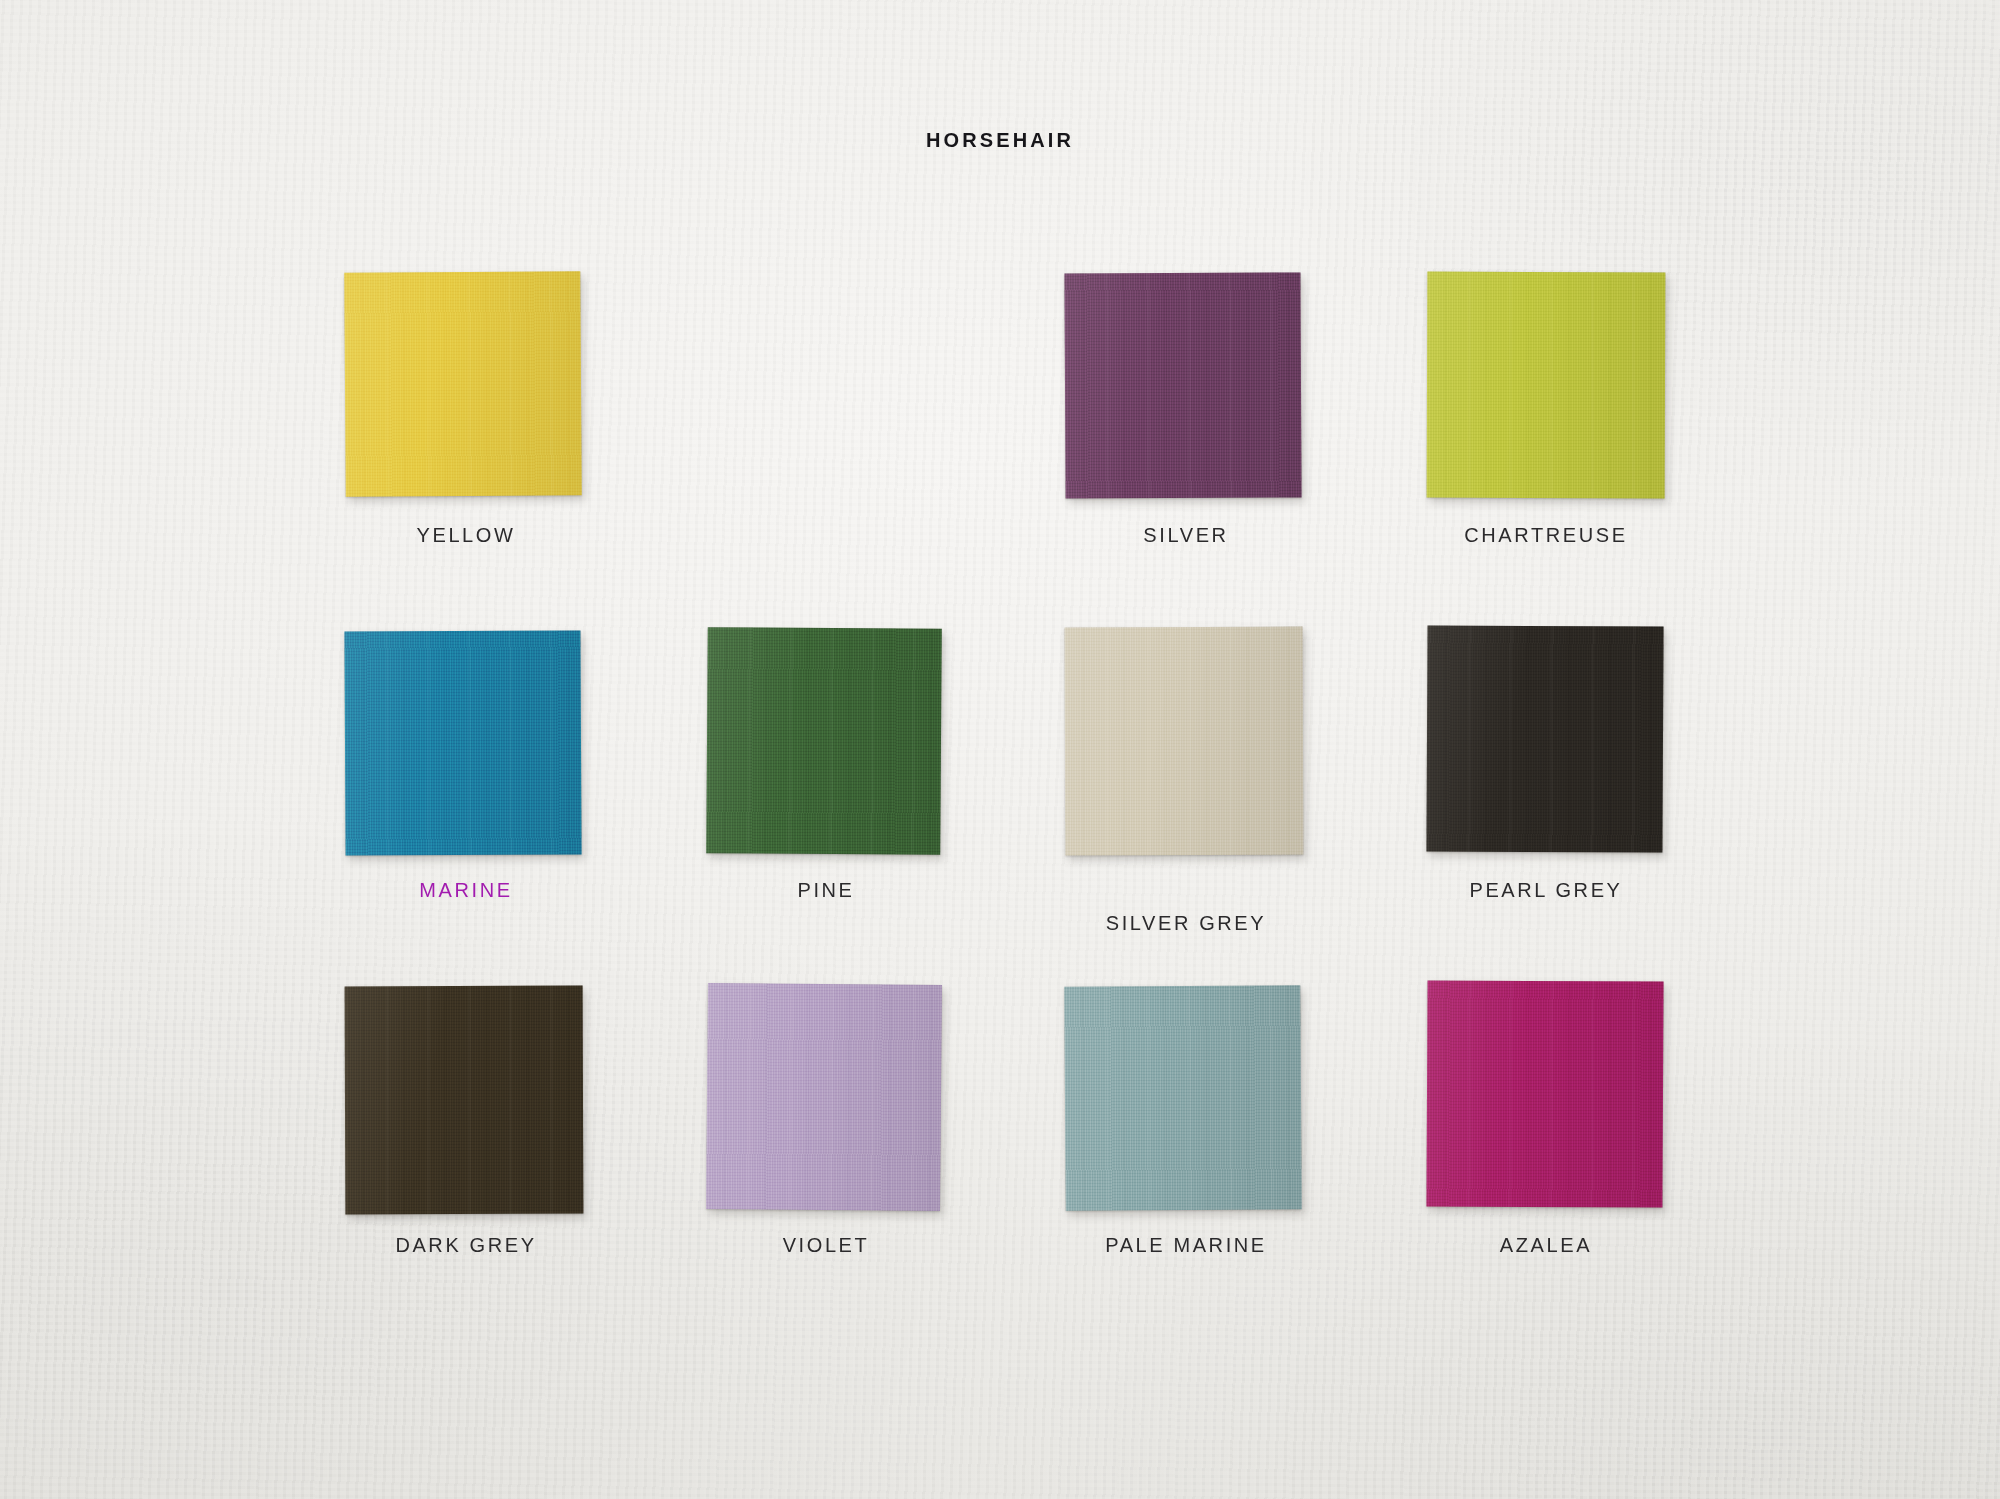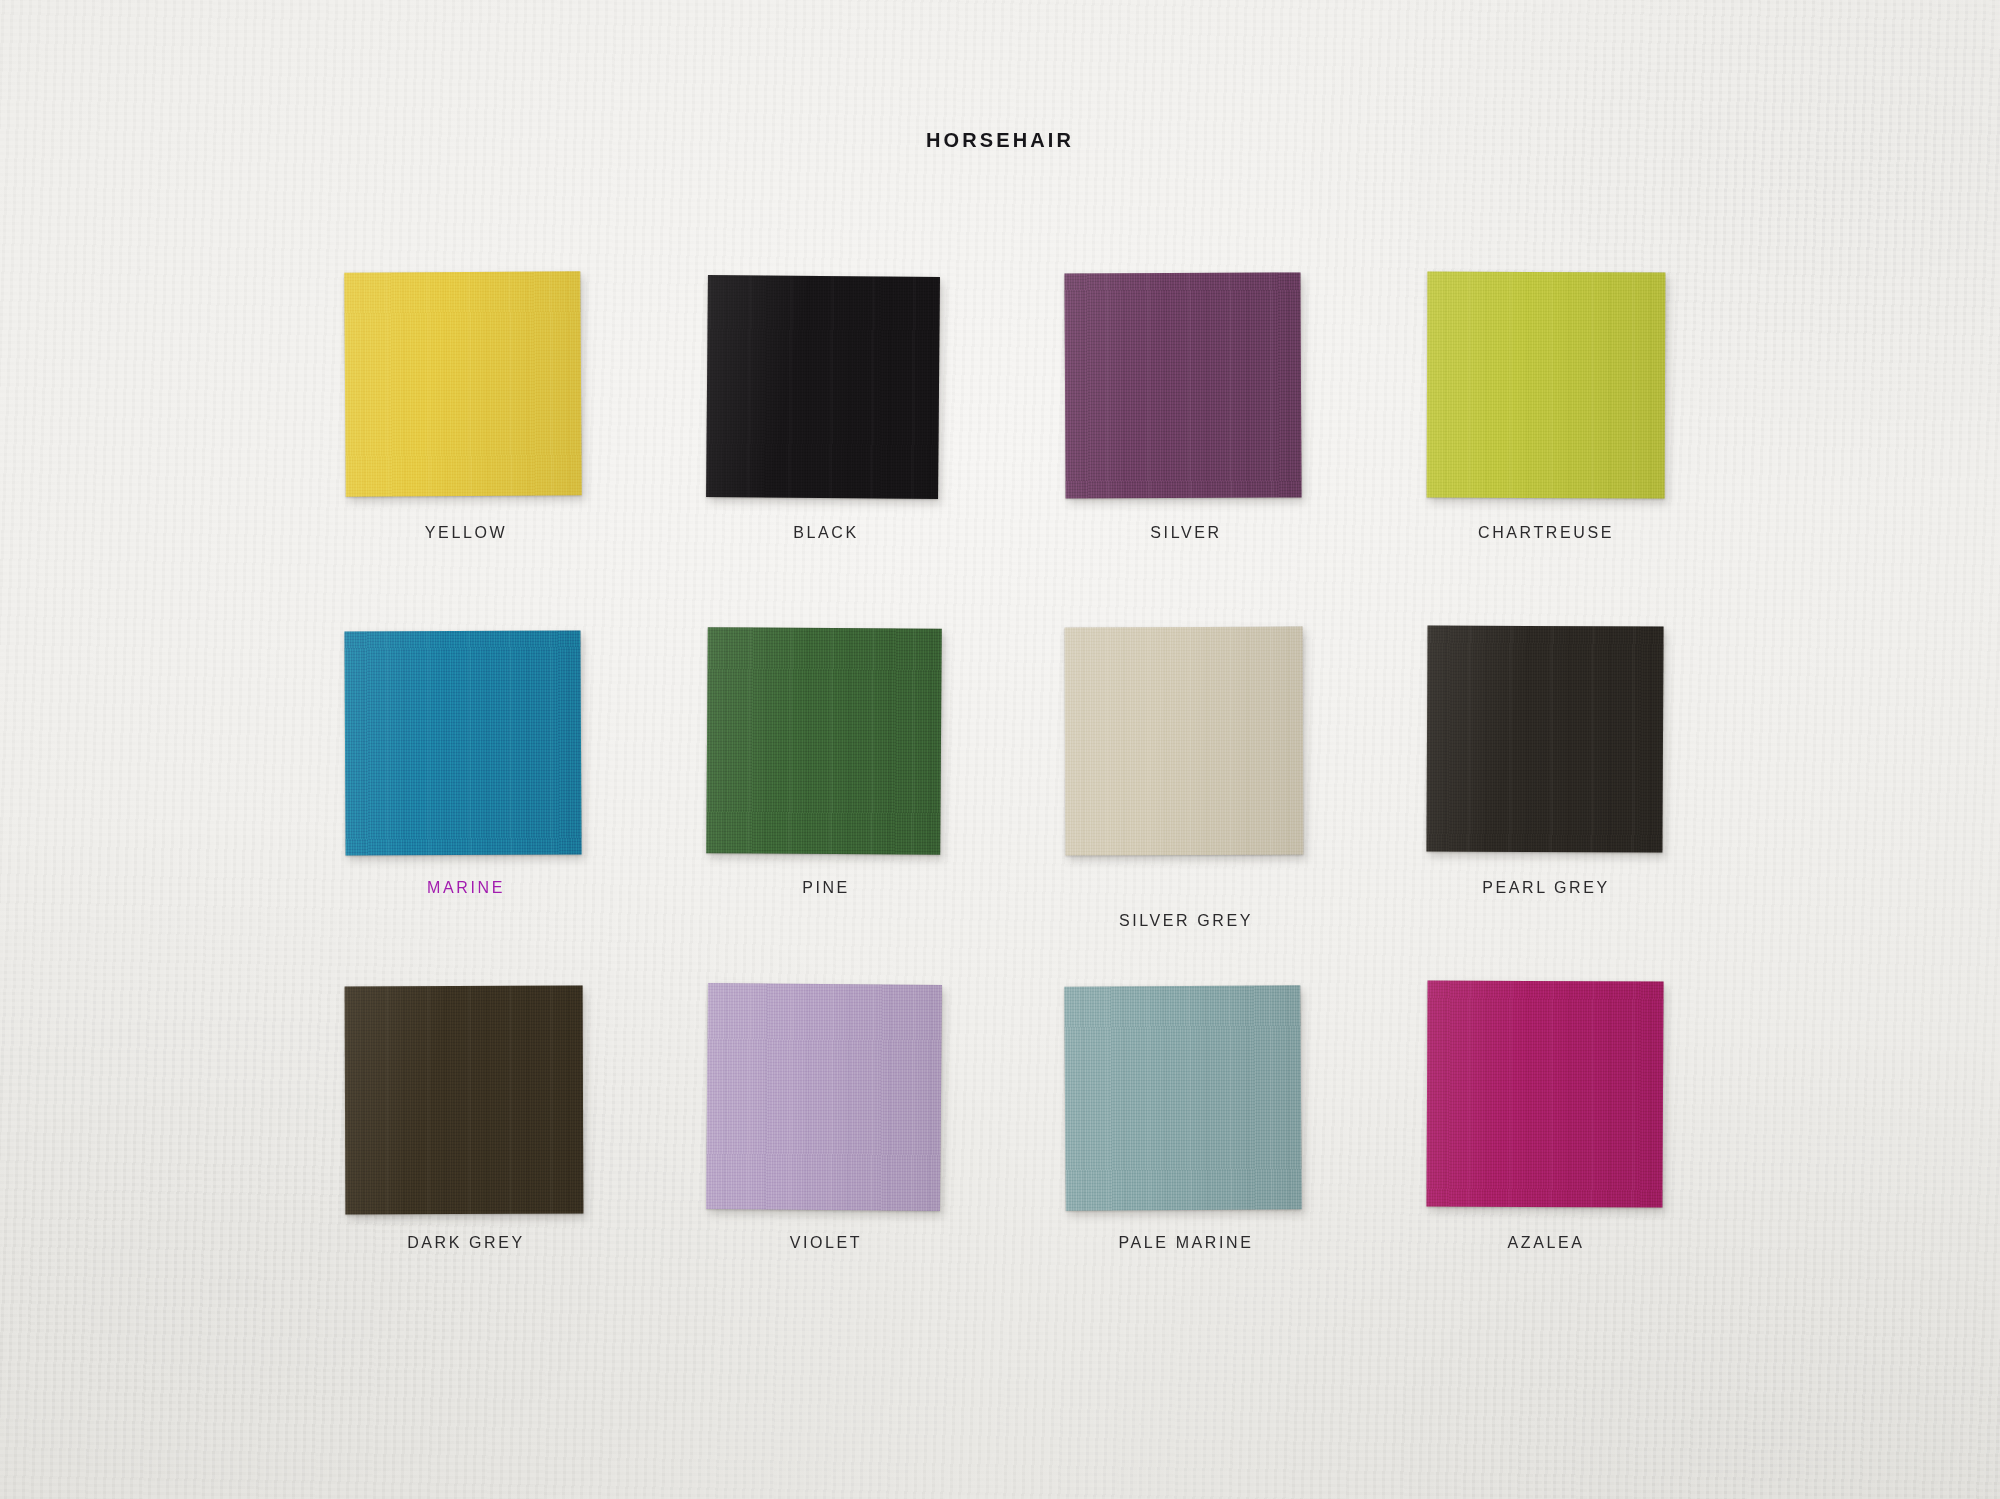--- a/index.html
+++ b/index.html
@@ -100,21 +100,21 @@
   }
   .swatch .shade{
     position:absolute;inset:0;
     background:linear-gradient(100deg, rgba(255,255,255,.08) 0%, rgba(255,255,255,0) 38%, rgba(0,0,0,.07) 100%);
   }
 
   .label{
     position:absolute;
     top:248px;left:0;width:252px;
     text-align:center;
-    font-size:16px;
+    font-size:20px;
     font-weight:300;
     letter-spacing:2.6px;
     color:#2b2a2c;
     white-space:nowrap;
   }
 </style>
 </head>
 <body style="background: rgb(241, 240, 238);">
 
 <div id="wall">
@@ -129,30 +129,20 @@
     <div class="cell cell-0">
       <div class="swatch-wrap">
         <div class="swatch" style="background: rgb(230, 203, 68); width: 236px; height: 224px; left: 5px; top: -4px; transform: rotate(-0.4deg);">
           <div class="weave"></div>
           <div class="slub"></div>
           <div class="shade"></div>
         </div>
       </div>
       <div class="label" style="color: rgb(43, 42, 44);">YELLOW</div>
     </div>
-    <div class="cell cell-1">
-      <div class="swatch-wrap">
-        <div class="swatch" style="background: rgb(23, 21, 23); width: 232px; height: 222px; left: 7px; top: 0px; transform: rotate(0.5deg);">
-          <div class="weave"></div>
-          <div class="slub"></div>
-          <div class="shade"></div>
-        </div>
-      </div>
-      <div class="label" style="color: rgb(43, 42, 44);">BLACK</div>
-    </div>
     <div class="cell cell-2">
       <div class="swatch-wrap">
         <div class="swatch" style="background: rgb(109, 63, 99); width: 236px; height: 225px; left: 5px; top: -3px; transform: rotate(-0.3deg);">
           <div class="weave"></div>
           <div class="slub"></div>
           <div class="shade"></div>
         </div>
       </div>
       <div class="label" style="color: rgb(43, 42, 44);">SILVER</div>
     </div>

